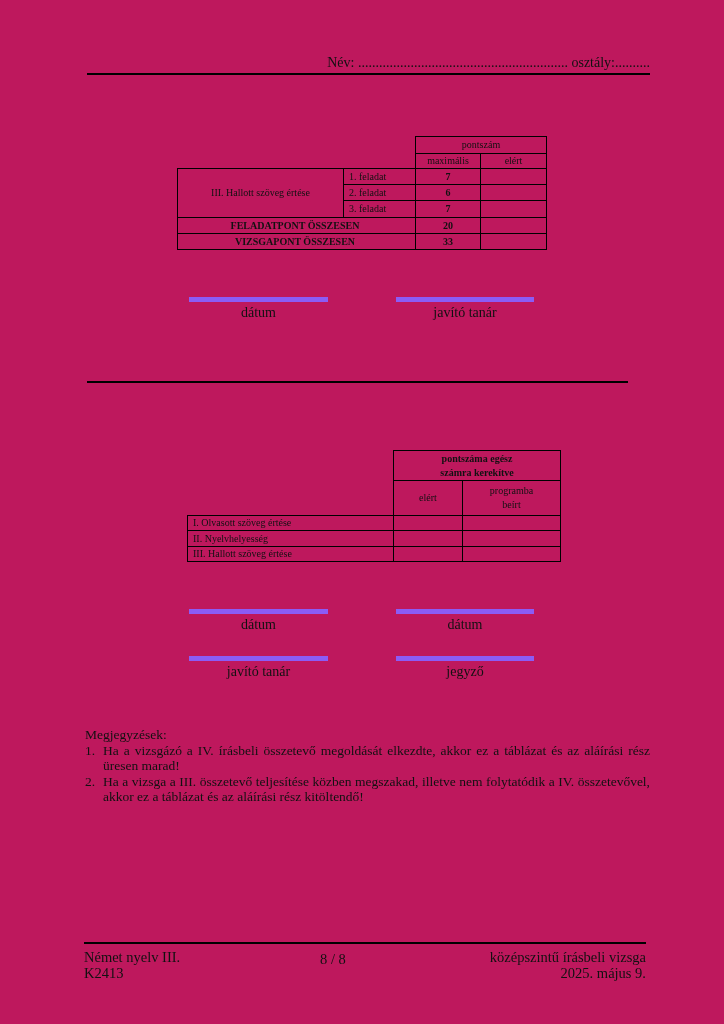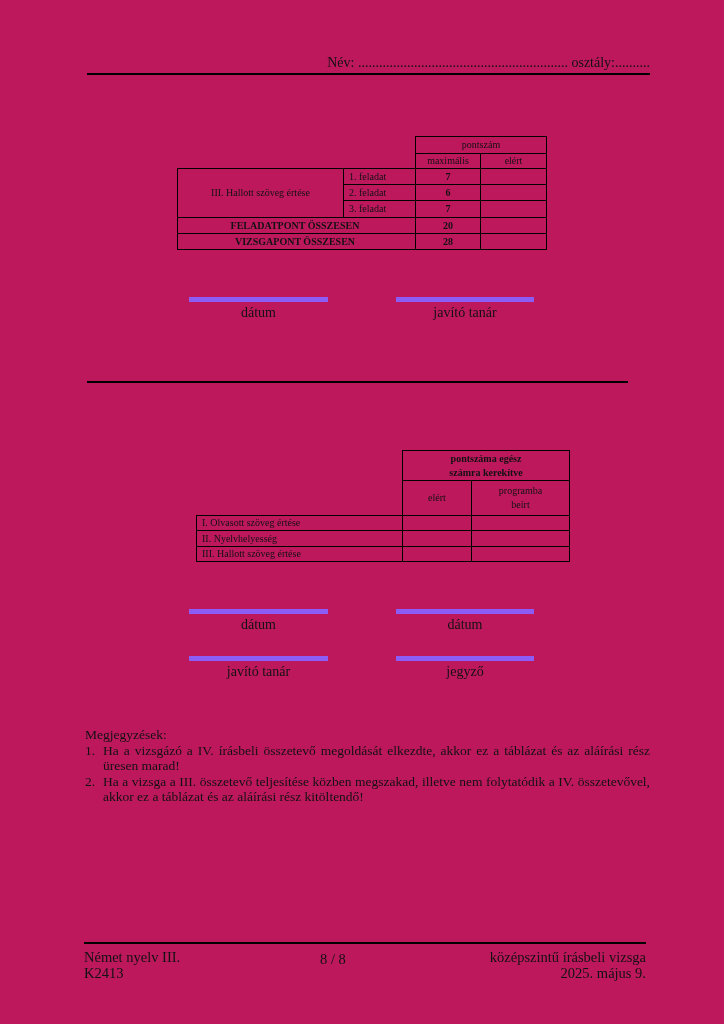--- a/index.html
+++ b/index.html
@@ -14,21 +14,21 @@
   .rule-header { left:87px; top:73px; width:563px; }
   .rule-middle { left:87px; top:381px; width:541px; }
 
   
   table { border-collapse:collapse; table-layout:fixed; position:absolute;
           font-size:10px; color:#111; }
   td { border:1px solid #000; vertical-align:middle; text-align:center;
        padding:0; overflow:hidden; line-height:14px; }
   td.blank { border:none; }
   #score-table { left:177px; top:136px; width:369px; }
-  #rounded-table { left:187px; top:450px; width:373px;margin-left:9px; }
+  #rounded-table { left:187px; top:450px; width:373px; }
   td.left-pad { text-align:left; padding-left:5px; }
   td.total { font-weight:bold; text-align:center; padding-right:3px; }
   td.num { font-weight:bold; }
   td.bold { font-weight:bold; }
   .preline { white-space:pre-line; }
 
   
   .sigline { position:absolute; border-top:5px solid #8b5cf6; text-align:center;
              padding-top:3px; font-size:14px; }
 
@@ -93,21 +93,21 @@
       <td class="num">7</td>
       <td></td>
     </tr>
     <tr style="height:16px">
       <td colspan="2" class="total">FELADATPONT ÖSSZESEN</td>
       <td class="num">20</td>
       <td></td>
     </tr>
     <tr style="height:16px">
       <td colspan="2" class="total">VIZSGAPONT ÖSSZESEN</td>
-      <td class="num">28</td>
+      <td class="num">33</td>
       <td></td>
     </tr>
   </tbody>
     </table>
 
   <div class="sigline" style="left:189px; top:297px; width:139px;">
     <span>dátum</span>
   </div>
   <div class="sigline" style="left:396px; top:297px; width:138px;">
     <span>javító tanár</span>

